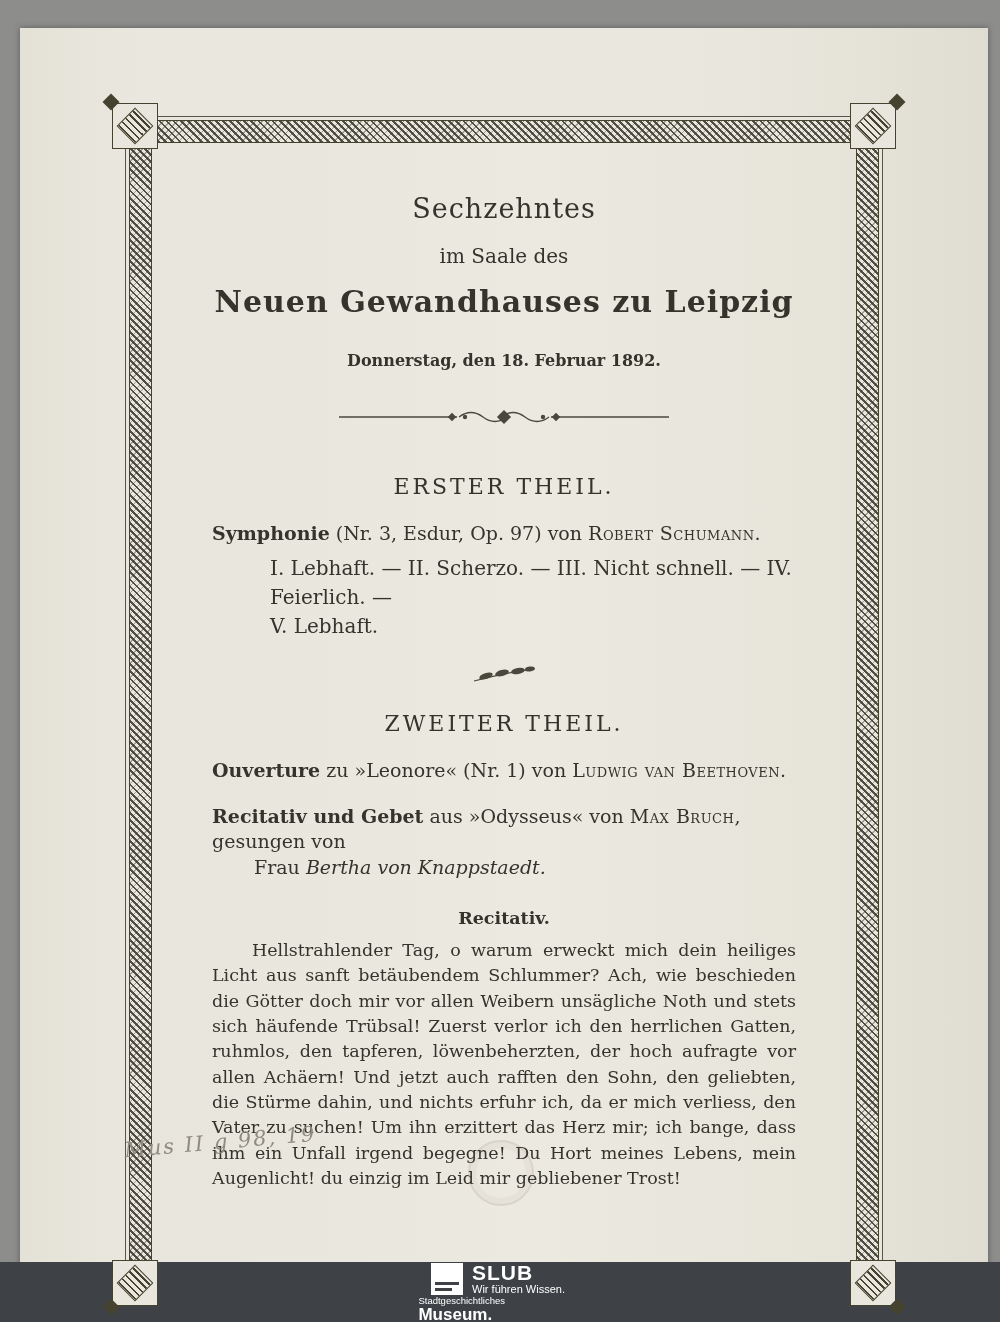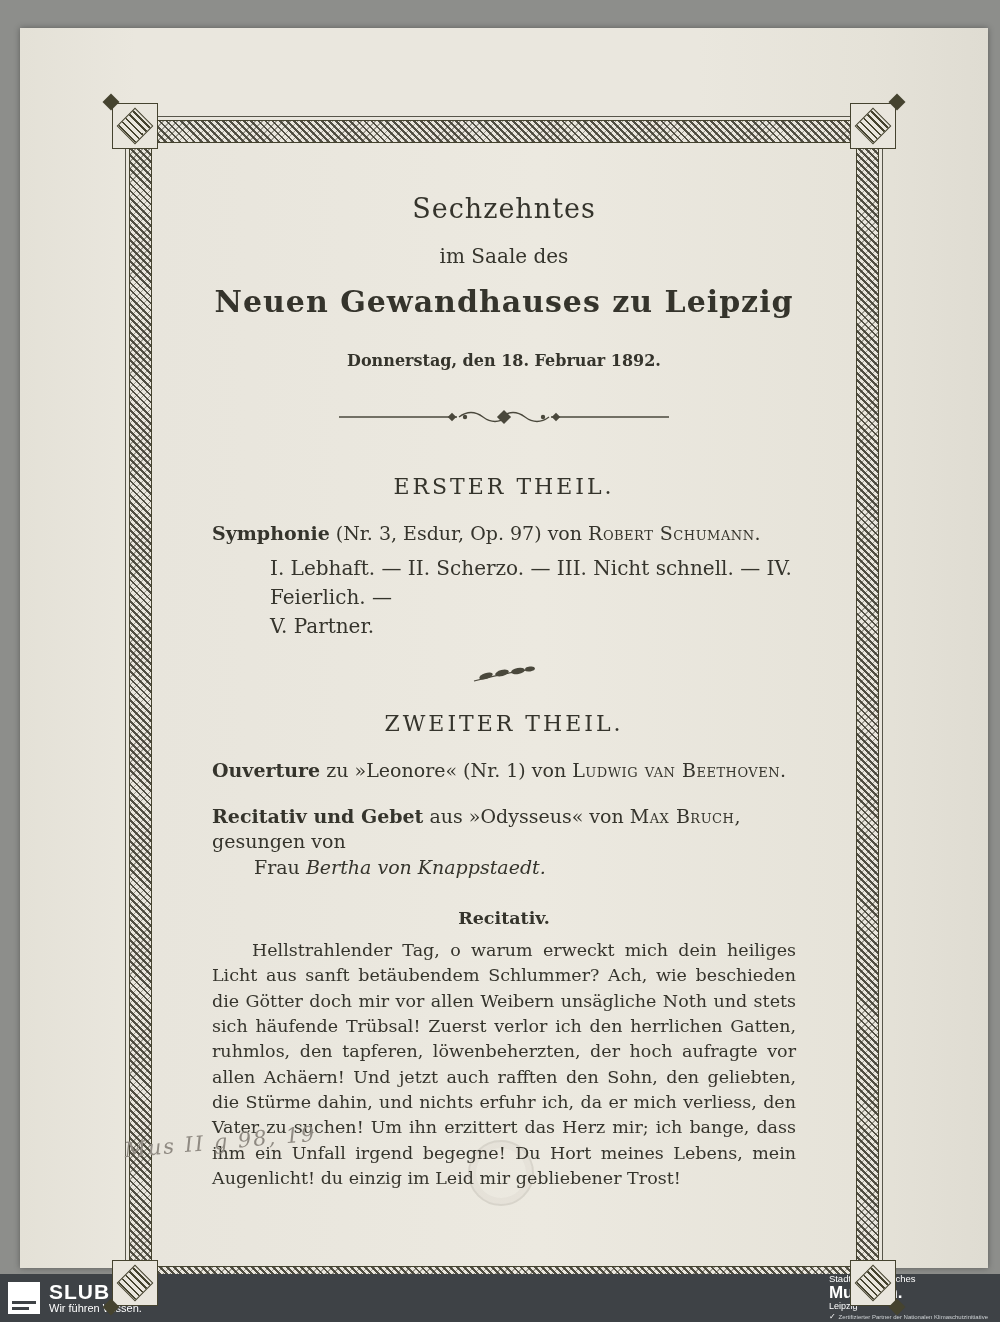--- a/index.html
+++ b/index.html
@@ -86,26 +86,27 @@
     transform:rotate(-5deg); letter-spacing:2px;
   }
   .emboss-stamp {
     position:absolute; top:1112px; left:448px;
     width:66px; height:66px; border-radius:50%;
     border:2px solid rgba(110,105,92,.16);
     box-shadow:inset 0 0 0 6px rgba(110,105,92,.05);
   }
   
   .footer-bar {
-    position:absolute; left:0; right:0; bottom:0; height:48px;
+    position:absolute; left:0; right:0; bottom:0; height:60px;
     background:#3e4246;
     display:flex; align-items:center; justify-content:space-between;
     padding:0 12px 0 8px;
     font-family:"Liberation Sans", sans-serif;
     color:#fff;
+    flex-direction:column;
   }
   .slub-block { display:flex; align-items:center; gap:9px; cursor:pointer; }
   .slub-logo-icon {
     width:32px; height:32px; background:#fff;
     display:flex; flex-direction:column; justify-content:flex-end;
     padding:4px; gap:3px;
   }
   .slub-logo-icon span { display:block; height:3px; background:#3e4246; }
   .slub-logo-icon span:nth-child(1){ width:100%; }
   .slub-logo-icon span:nth-child(2){ width:70%; }
@@ -151,21 +152,21 @@
         </svg>
 
         <div class="part-heading">ERSTER THEIL.</div>
 
         <p class="work-line">
           <span class="work-bold">Symphonie</span><span> (Nr. 3, Esdur, Op. 97) von </span><span class="smallcaps">Robert Schumann.</span>
         </p>
 
         <div class="movements">
           <div>I. Lebhaft. — II. Scherzo. — III. Nicht schnell. — IV. Feierlich. —</div>
-          <div>V. Partner.</div>
+          <div>V. Lebhaft.</div>
         </div>
 
         <svg class="leaf" viewBox="0 0 72 22" width="72" height="22">
           <path d="M6 18 Q36 10 66 6" fill="none" stroke="#4a483c" stroke-width="1.2"></path>
           <ellipse cx="18" cy="13" rx="7" ry="3" transform="rotate(-18 18 13)" fill="#4a483c"></ellipse>
           <ellipse cx="34" cy="10" rx="7" ry="3" transform="rotate(-14 34 10)" fill="#4a483c"></ellipse>
           <ellipse cx="50" cy="8" rx="7" ry="3" transform="rotate(-10 50 8)" fill="#4a483c"></ellipse>
           <ellipse cx="62" cy="6" rx="5" ry="2.4" transform="rotate(-8 62 6)" fill="#4a483c"></ellipse>
         </svg>
 

